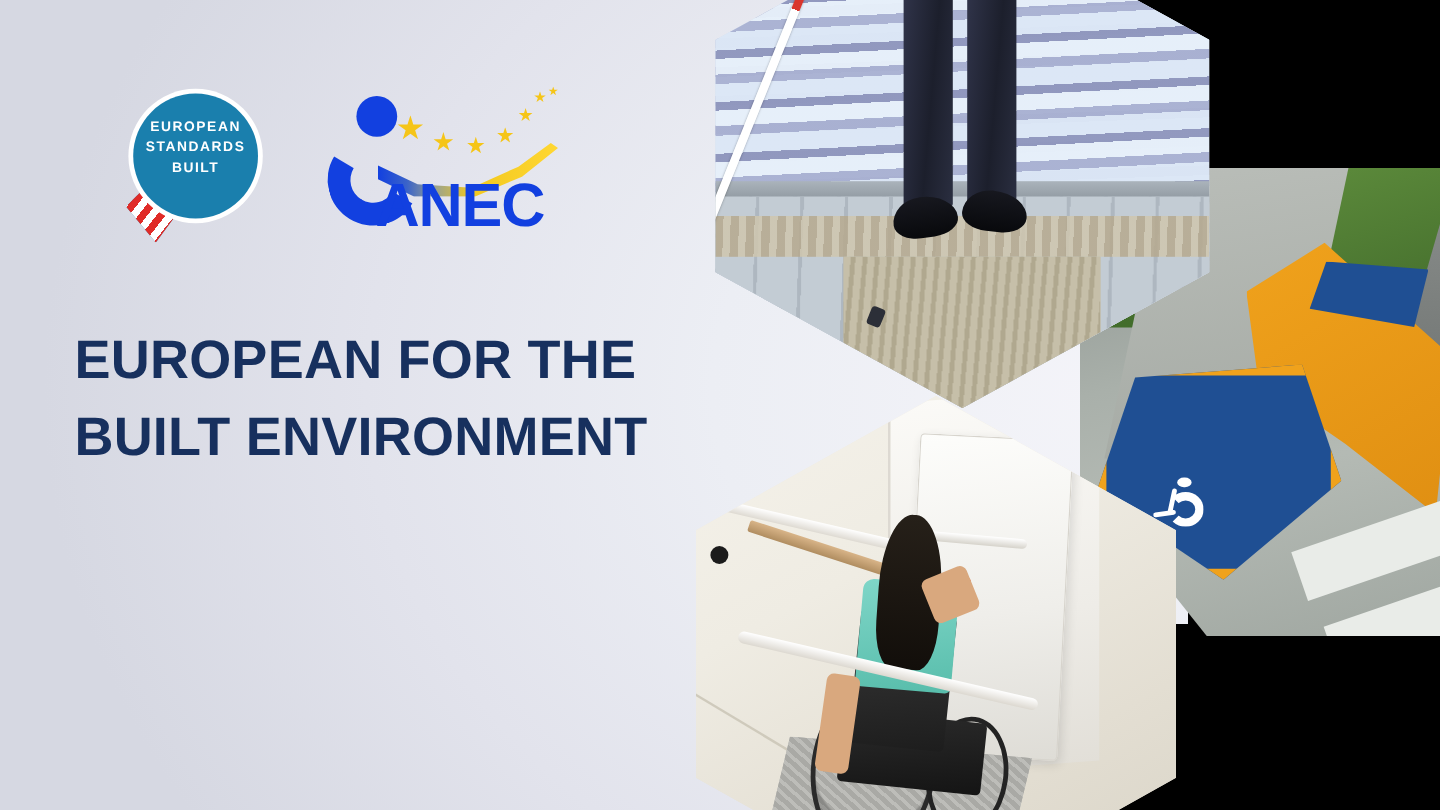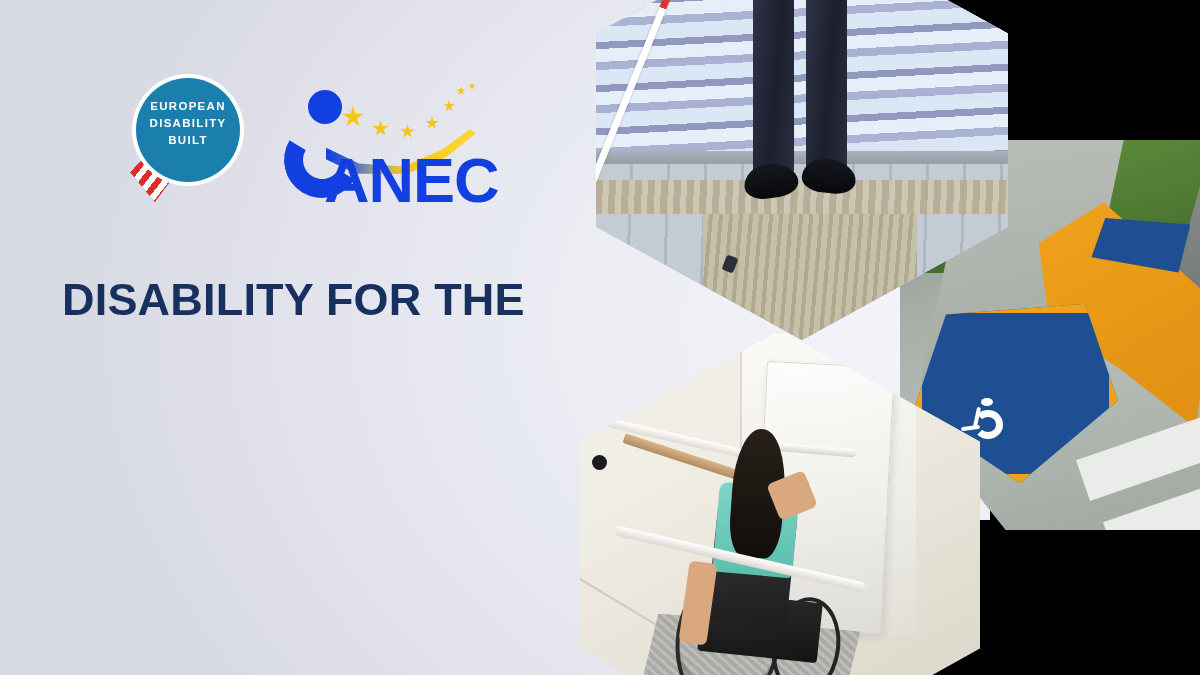--- a/index.html
+++ b/index.html
@@ -296,21 +296,21 @@
   #hex-lift .arm {
     position:absolute; left:48%; top:34%; width:10%; height:9%;
     background:#d9a87e; border-radius:6px; transform:rotate(-22deg);
   }
   #hex-lift .arm2 {
     position:absolute; left:26%; top:54%; width:7%; height:19%;
     background:#d9a87e; border-radius:6px; transform:rotate(8deg);
   }
 
   
-  #logos { position:absolute; left:124px; top:72px; display:flex; align-items:flex-end; gap:34px; }
+  #logos { position:absolute; left:99px; top:72px; display:flex; align-items:flex-start; gap:48px; }
 
   
   #edf-logo { position:relative; width:122px; height:140px; }
   #edf-logo .bubble {
     position:absolute; left:12px; top:6px; width:104px; height:104px;
     background:#1a7fad; border-radius:50%;
     box-shadow:0 0 0 4px #ffffff;
   }
   #edf-logo .tail {
     position:absolute; left:6px; top:62px; width:62px; height:68px;
@@ -357,21 +357,21 @@
   }
   #anec-logo .s1 { left:62px; top:24px; width:22px; height:22px; }
   #anec-logo .s2 { left:92px; top:38px; }
   #anec-logo .s3 { left:120px; top:42px; width:15px; height:15px; }
   #anec-logo .s4 { left:145px; top:34px; width:14px; height:14px; }
   #anec-logo .s5 { left:163px; top:18px; width:12px; height:12px; }
   #anec-logo .s6 { left:176px; top:4px; width:10px; height:10px; }
   #anec-logo .s7 { left:188px; top:0px; width:8px; height:8px; }
   #anec-logo .wordmark {
     position:absolute; left:44px; top:70px;
-    color:#1240e0; font-size:63px; font-weight:700;
+    color:#1240e0; font-size:51px; font-weight:700;
     letter-spacing:-1px; line-height:57px;
   }
 
   
   #headline {
     position:absolute; left:62px; top:268px; width:540px;
     color:#17305e;
     font-size:45px; font-weight:700; line-height:64px;
     letter-spacing:0.2px;
   }
@@ -450,21 +450,21 @@
   </div>
 
   <div id="logos">
 
     <div id="edf-logo">
       <div class="tail"></div>
       <div class="stripes"></div>
       <div class="bubble"></div>
       <div class="edf-text">
         <span>EUROPEAN</span><br>
-        <span>DISABILITY</span><br>
+        <span>STANDARDS</span><br>
         <span>BUILT</span>
       </div>
     </div>
 
     <div id="anec-logo">
       <div class="swoosh"></div>
       <div class="star s1"></div>
       <div class="star s2"></div>
       <div class="star s3"></div>
       <div class="star s4"></div>
@@ -472,16 +472,17 @@
       <div class="star s6"></div>
       <div class="star s7"></div>
       <div class="fig-body"></div>
       <div class="fig-head"></div>
       <div class="wordmark">ANEC</div>
     </div>
 
   </div>
 
   <h1 id="headline">
-    <span class="ln">DISABILITY FOR THE</span>
+    <span class="ln">EUROPEAN FOR THE</span>
+    <span class="ln">BUILT ENVIRONMENT</span>
   </h1>
 
 </div>
 
 </body></html>

